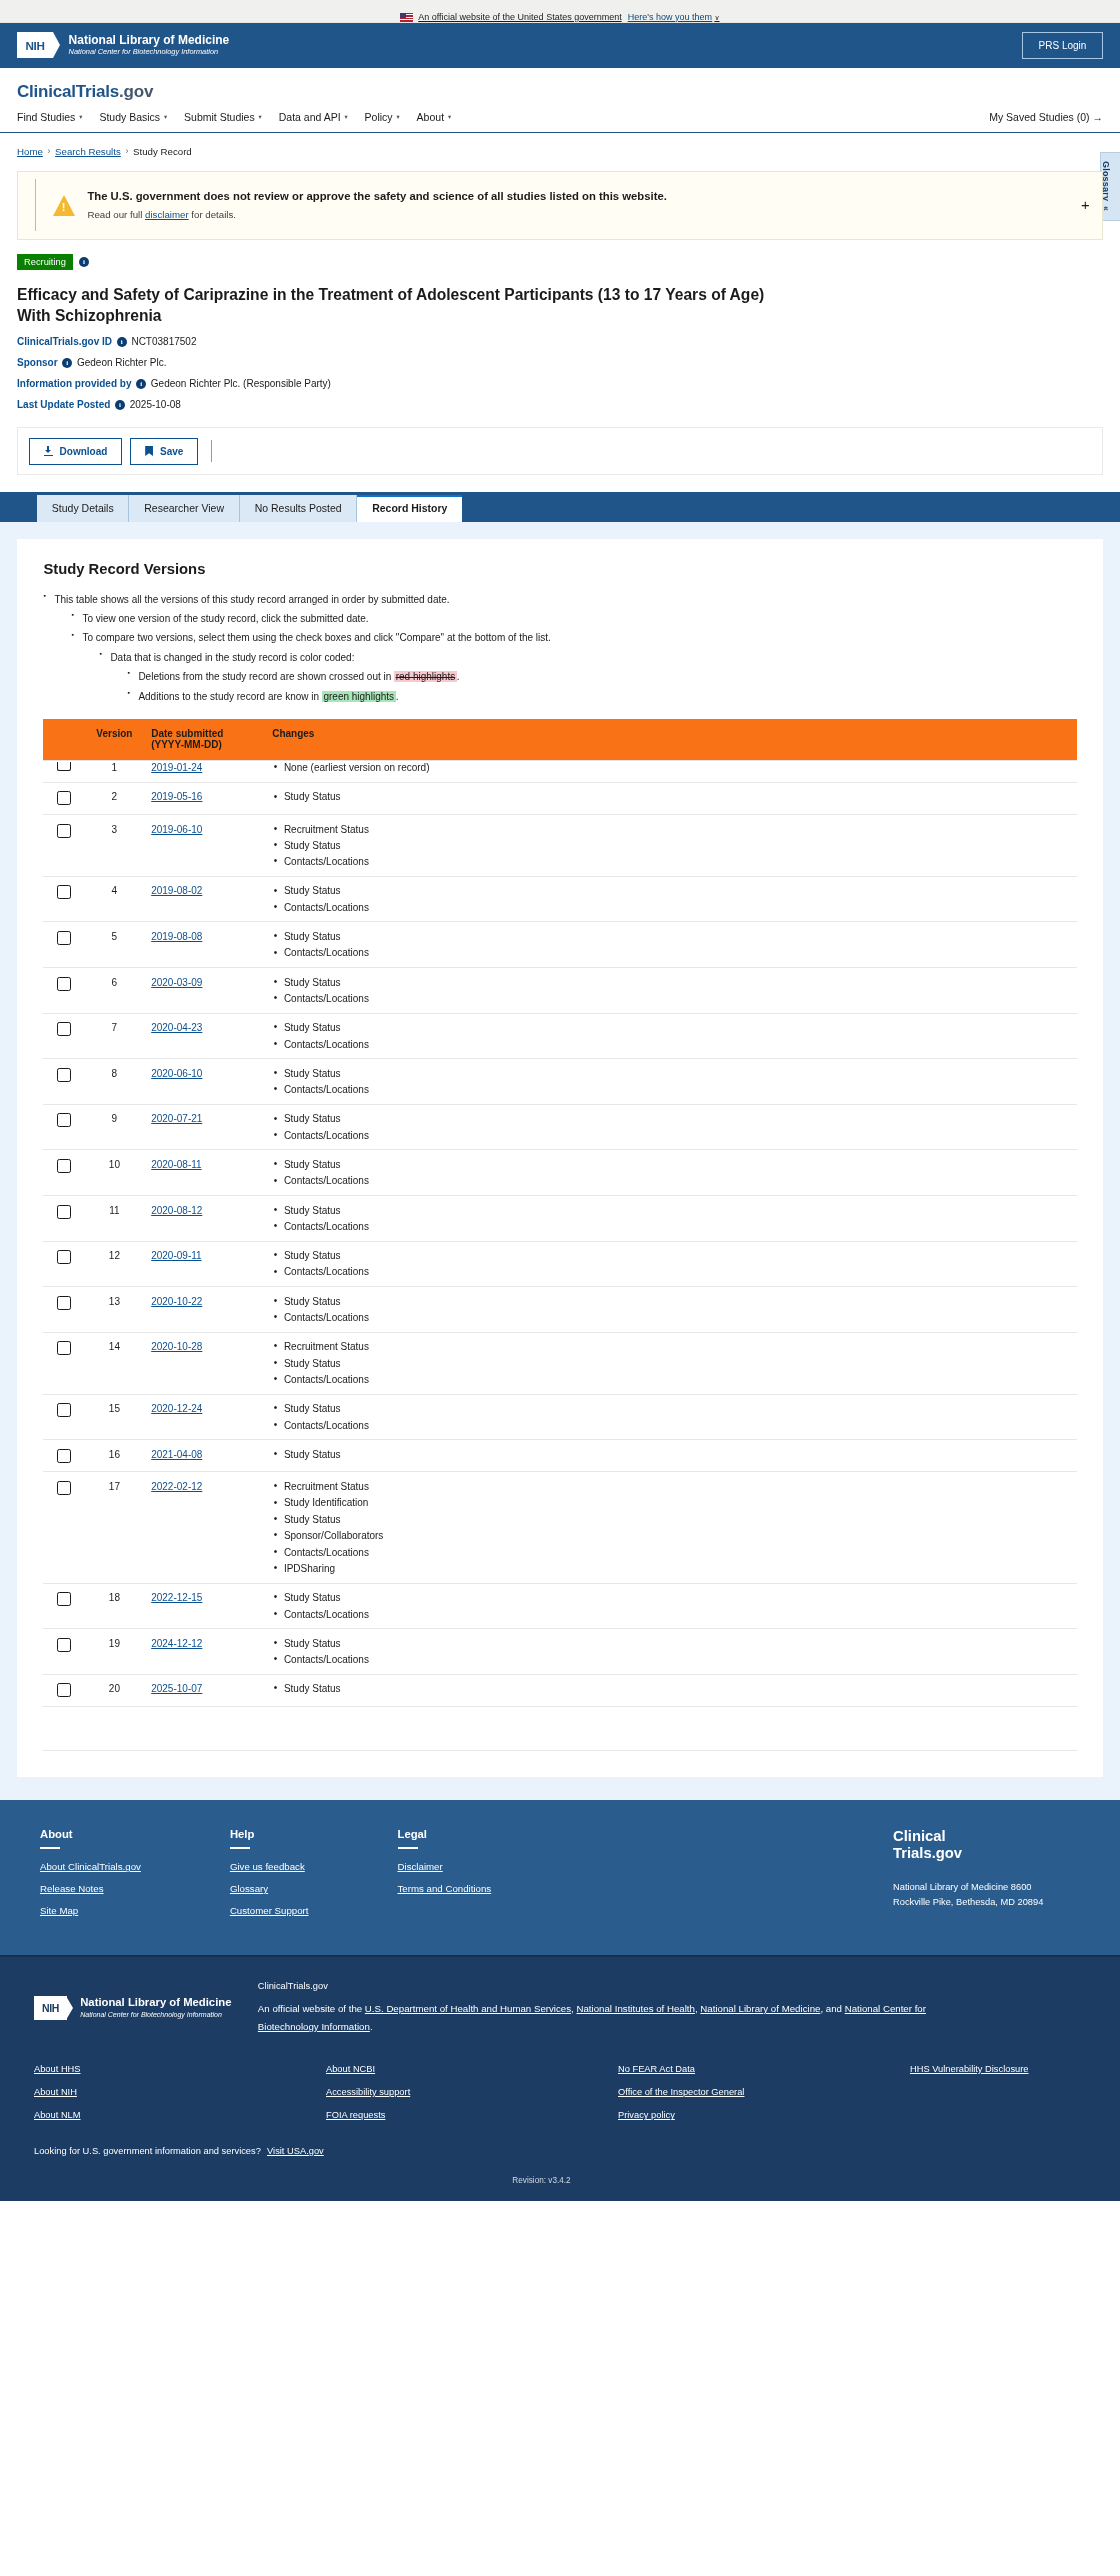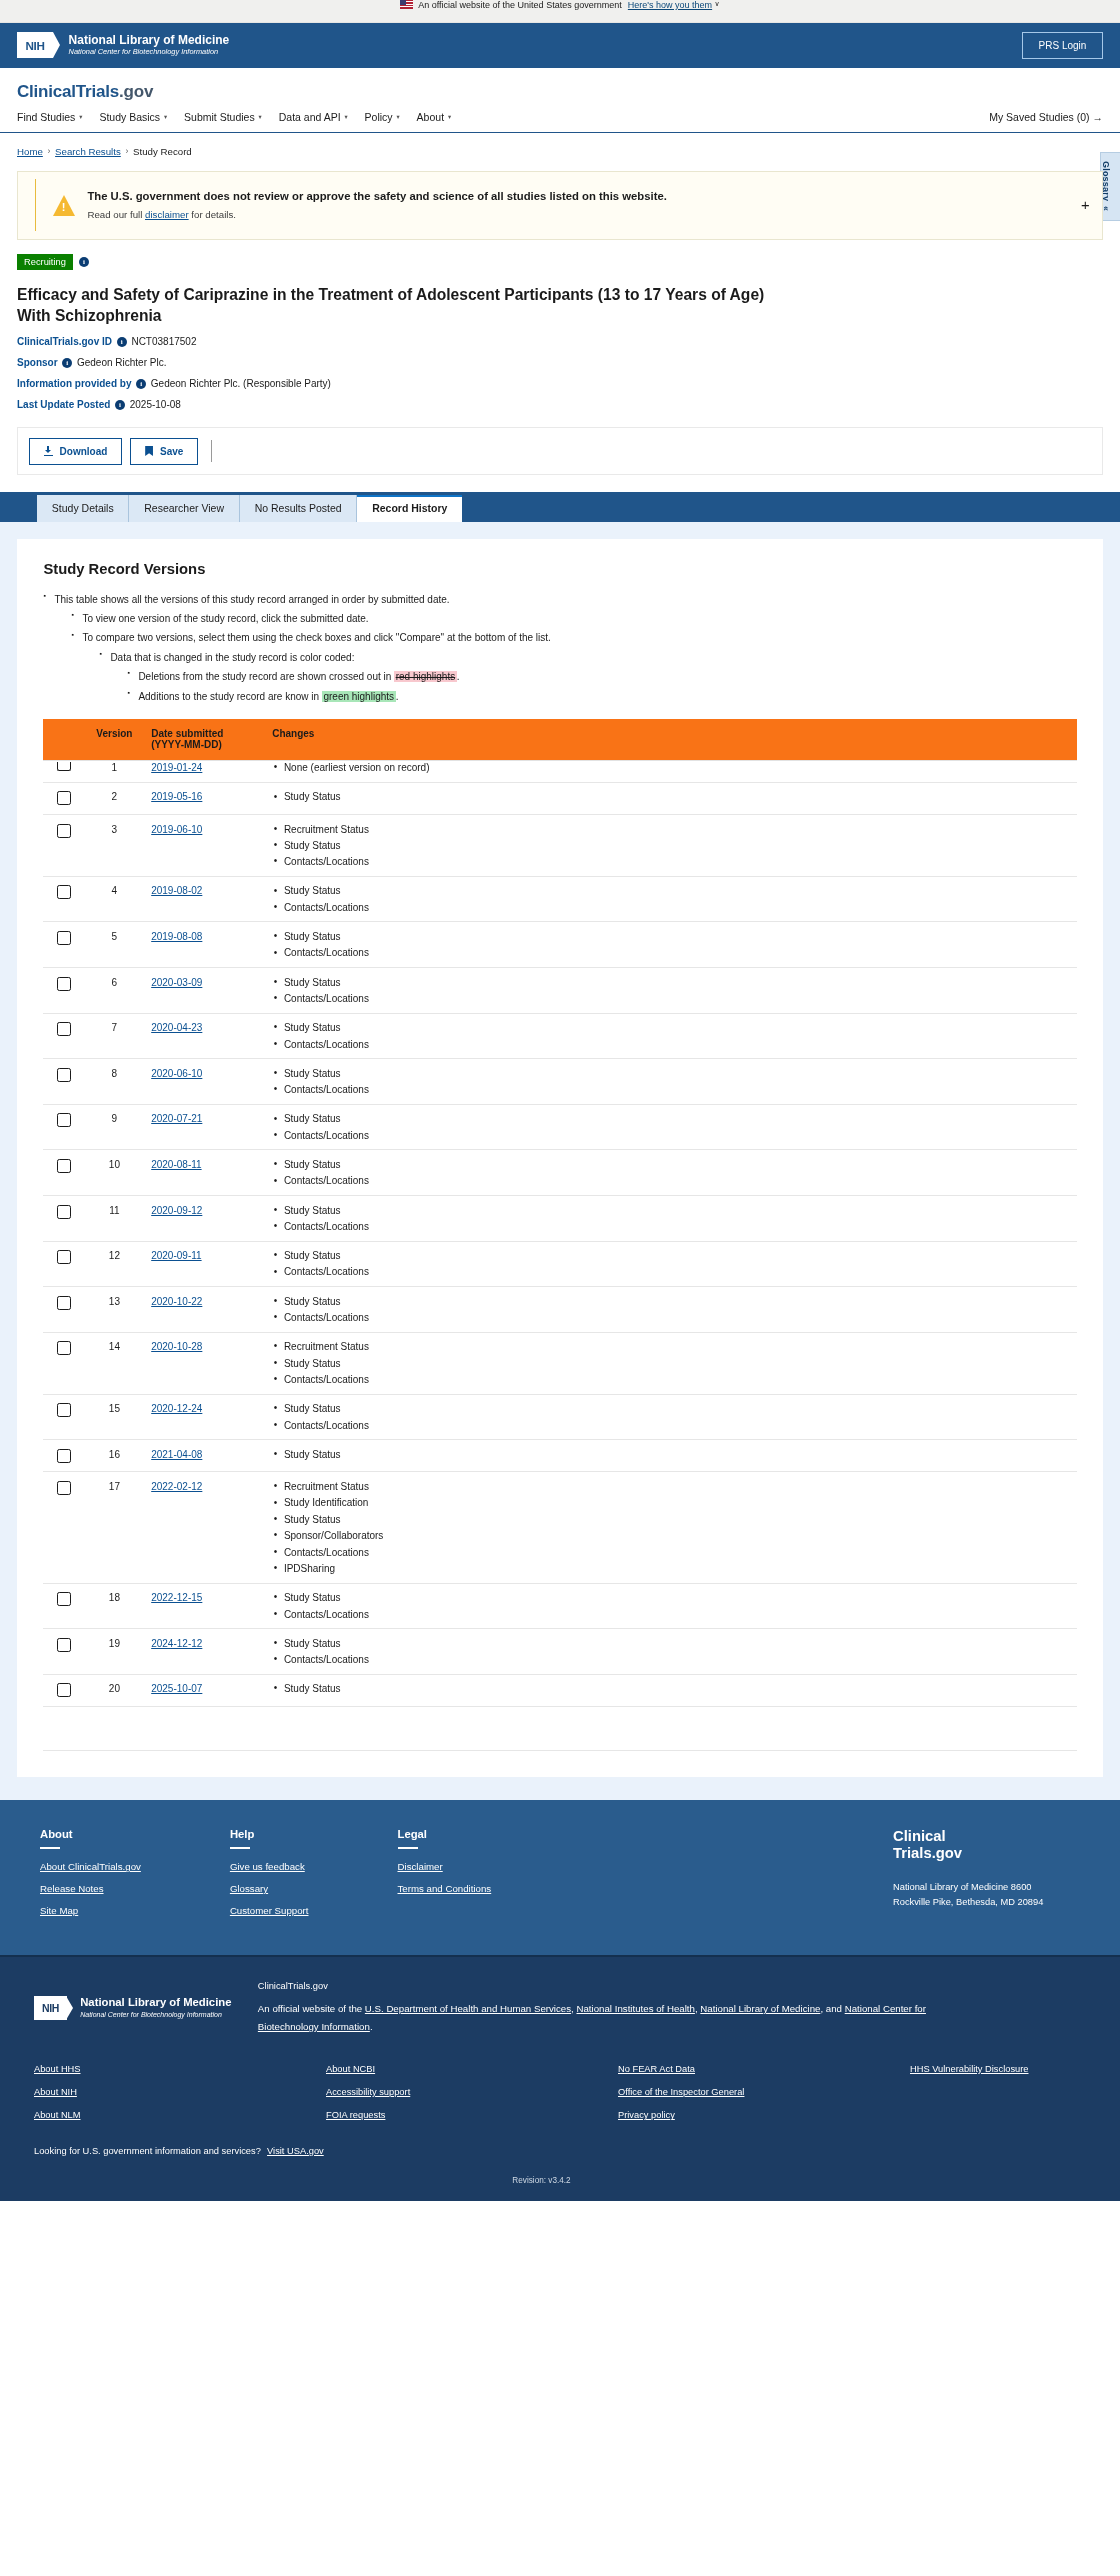--- a/index.html
+++ b/index.html
@@ -9,25 +9,26 @@
     font-family: "Liberation Sans", sans-serif;
     color: #1b1b1b;
   }
   body { width: 1120px; overflow-x: hidden; }
 
   
   .gov-banner {
     background: #f0f0ee;
     height: 22.6px;
     display: flex;
-    align-items: flex-start;
+    align-items: flex-end;
     justify-content: center;
     font-size: 9px;
     color: #1b1b1b;
     border-bottom: 0.8px solid #e6e6e4;
+    text-decoration: underline;
   }
   .gov-banner .flag {
     display: inline-block;
     width: 12.4px; height: 8.6px;
     margin-right: 5.4px;
     position: relative;
     background: linear-gradient(to bottom,
       #b22234 0 1.2px, #ffffff 1.2px 2.4px, #b22234 2.4px 3.7px,
       #ffffff 3.7px 4.9px, #b22234 4.9px 6.1px, #ffffff 6.1px 7.3px,
       #b22234 7.3px 8.6px);
@@ -749,21 +750,21 @@
             <td>
               <ul class="chg-list">
                 <li>Study Status</li>
                 <li>Contacts/Locations</li>
               </ul>
             </td>
           </tr>
           <tr>
             <td class="c-check"><span class="row-check"></span></td>
             <td class="c-ver">11</td>
-            <td class="c-date"><a href="#">2020-09-12</a></td>
+            <td class="c-date"><a href="#">2020-08-12</a></td>
             <td>
               <ul class="chg-list">
                 <li>Study Status</li>
                 <li>Contacts/Locations</li>
               </ul>
             </td>
           </tr>
           <tr>
             <td class="c-check"><span class="row-check"></span></td>
             <td class="c-ver">12</td>

